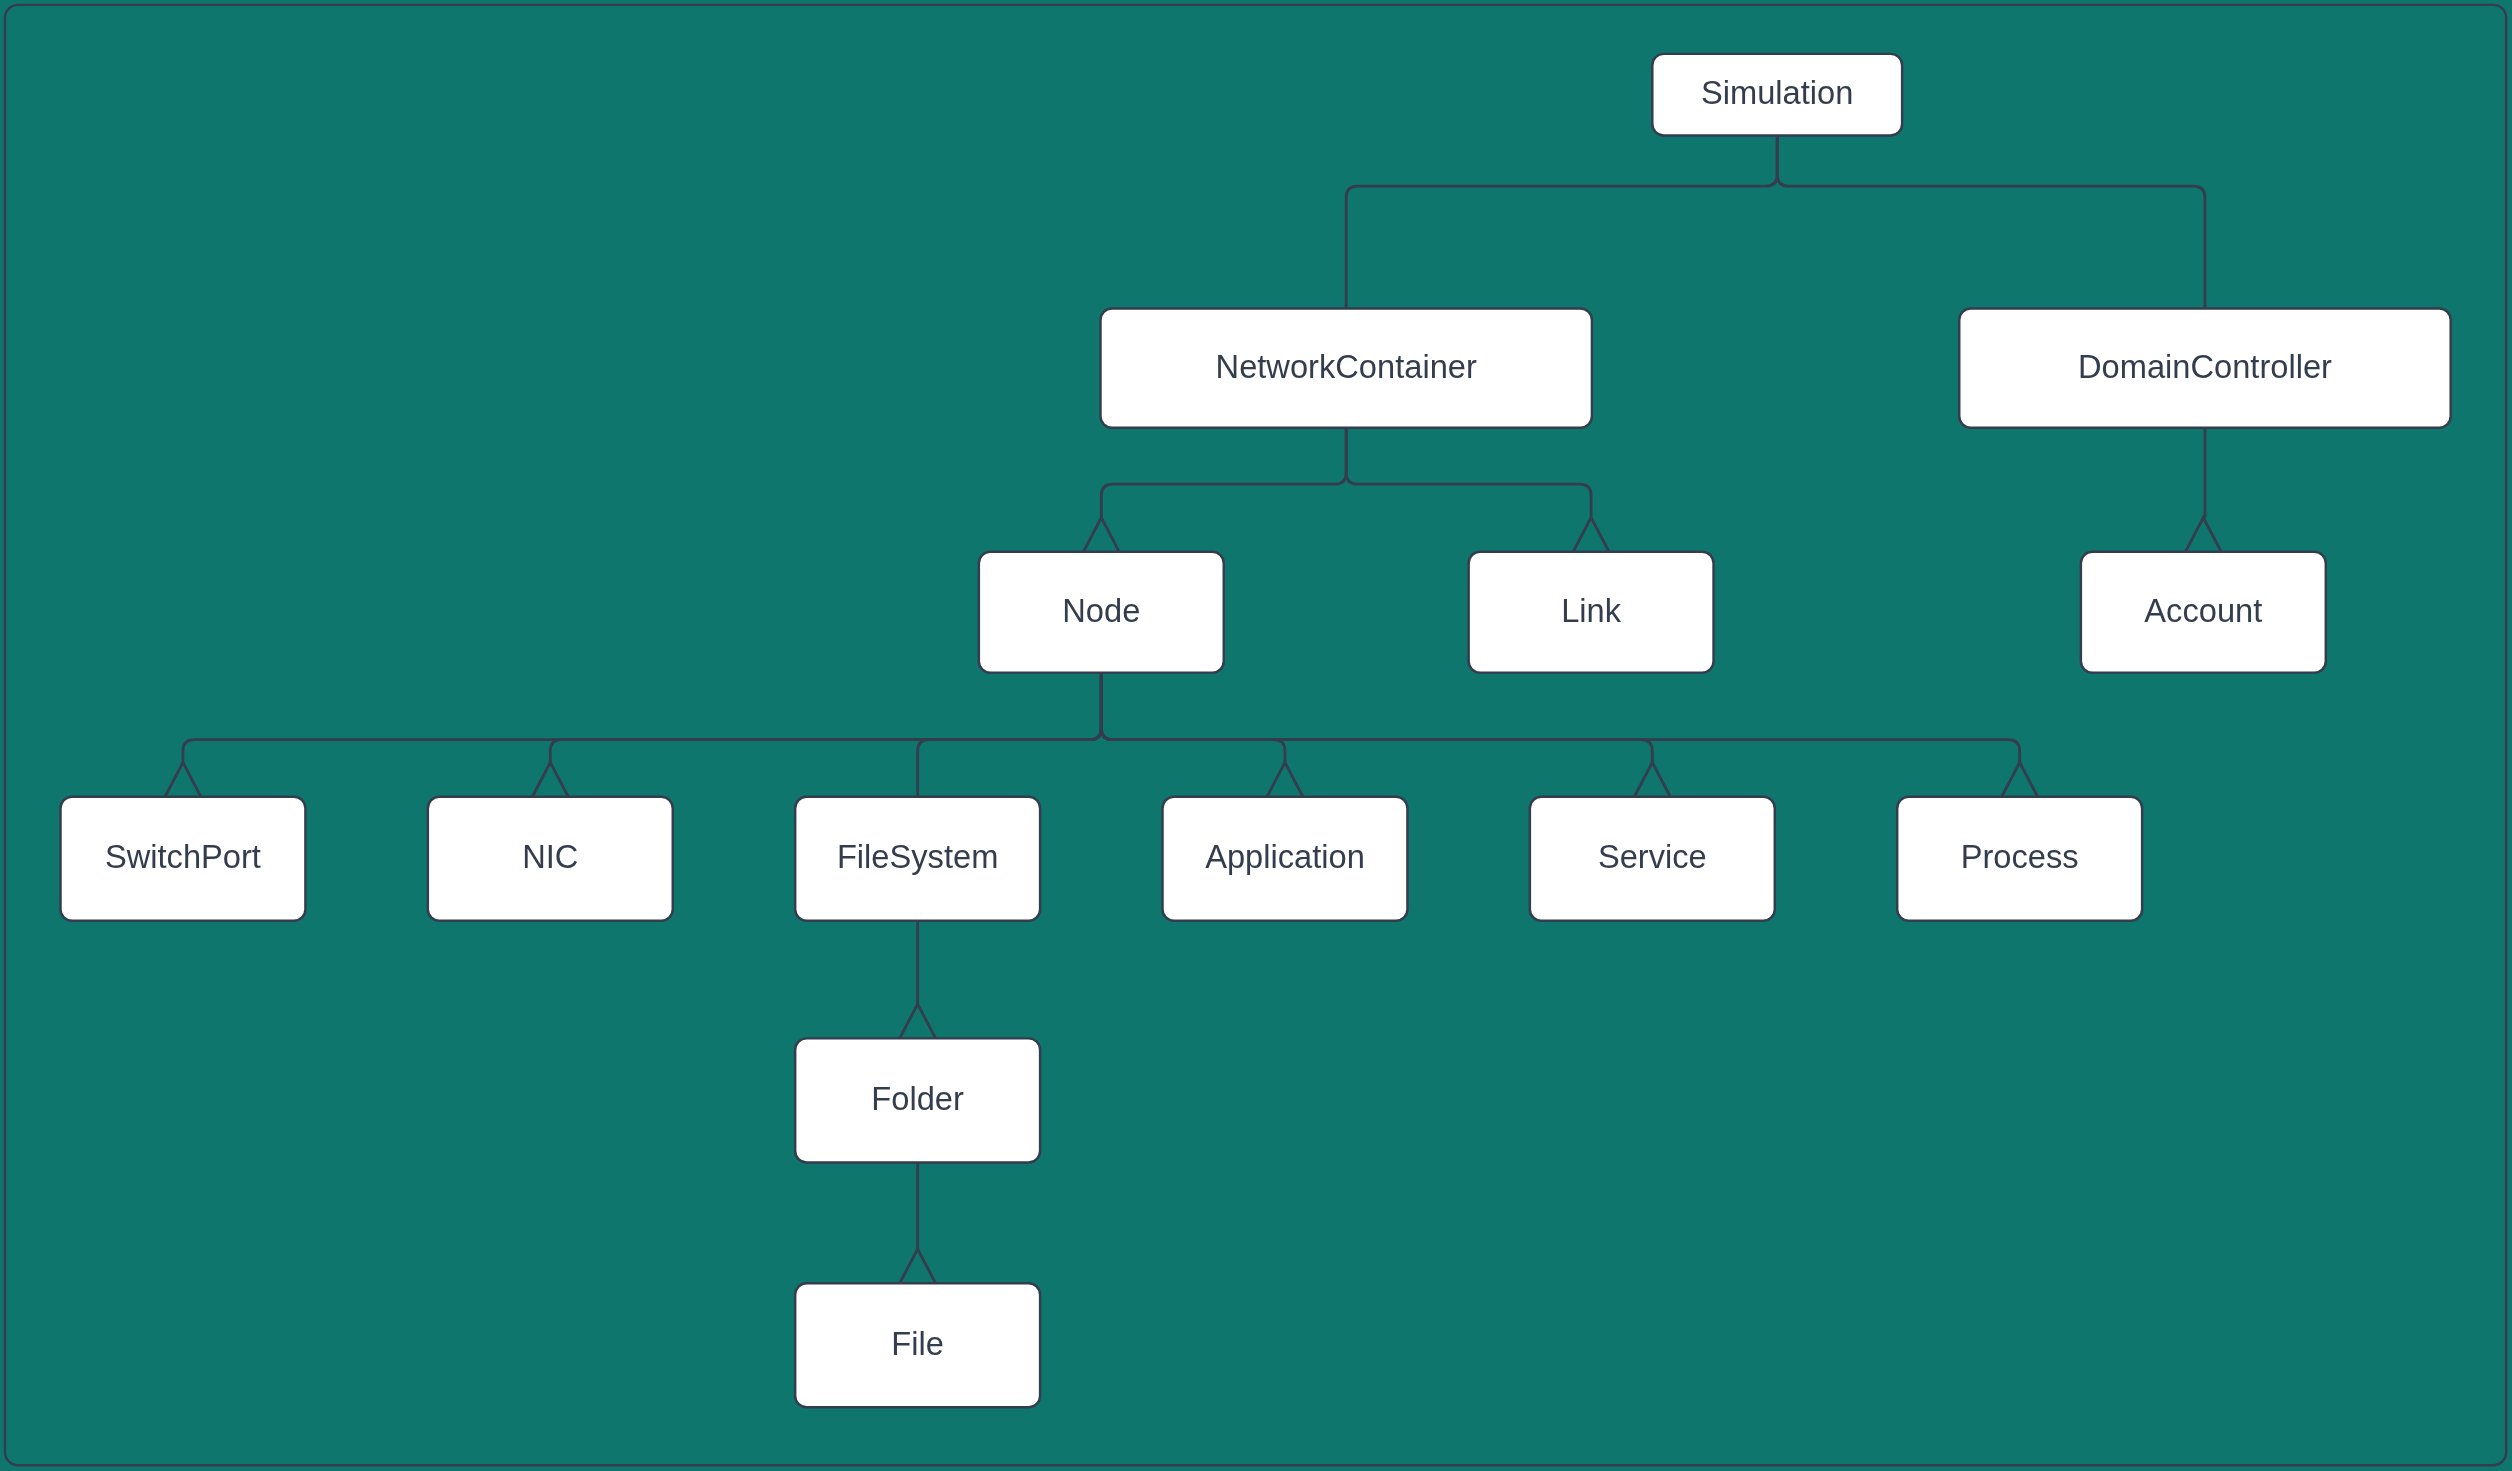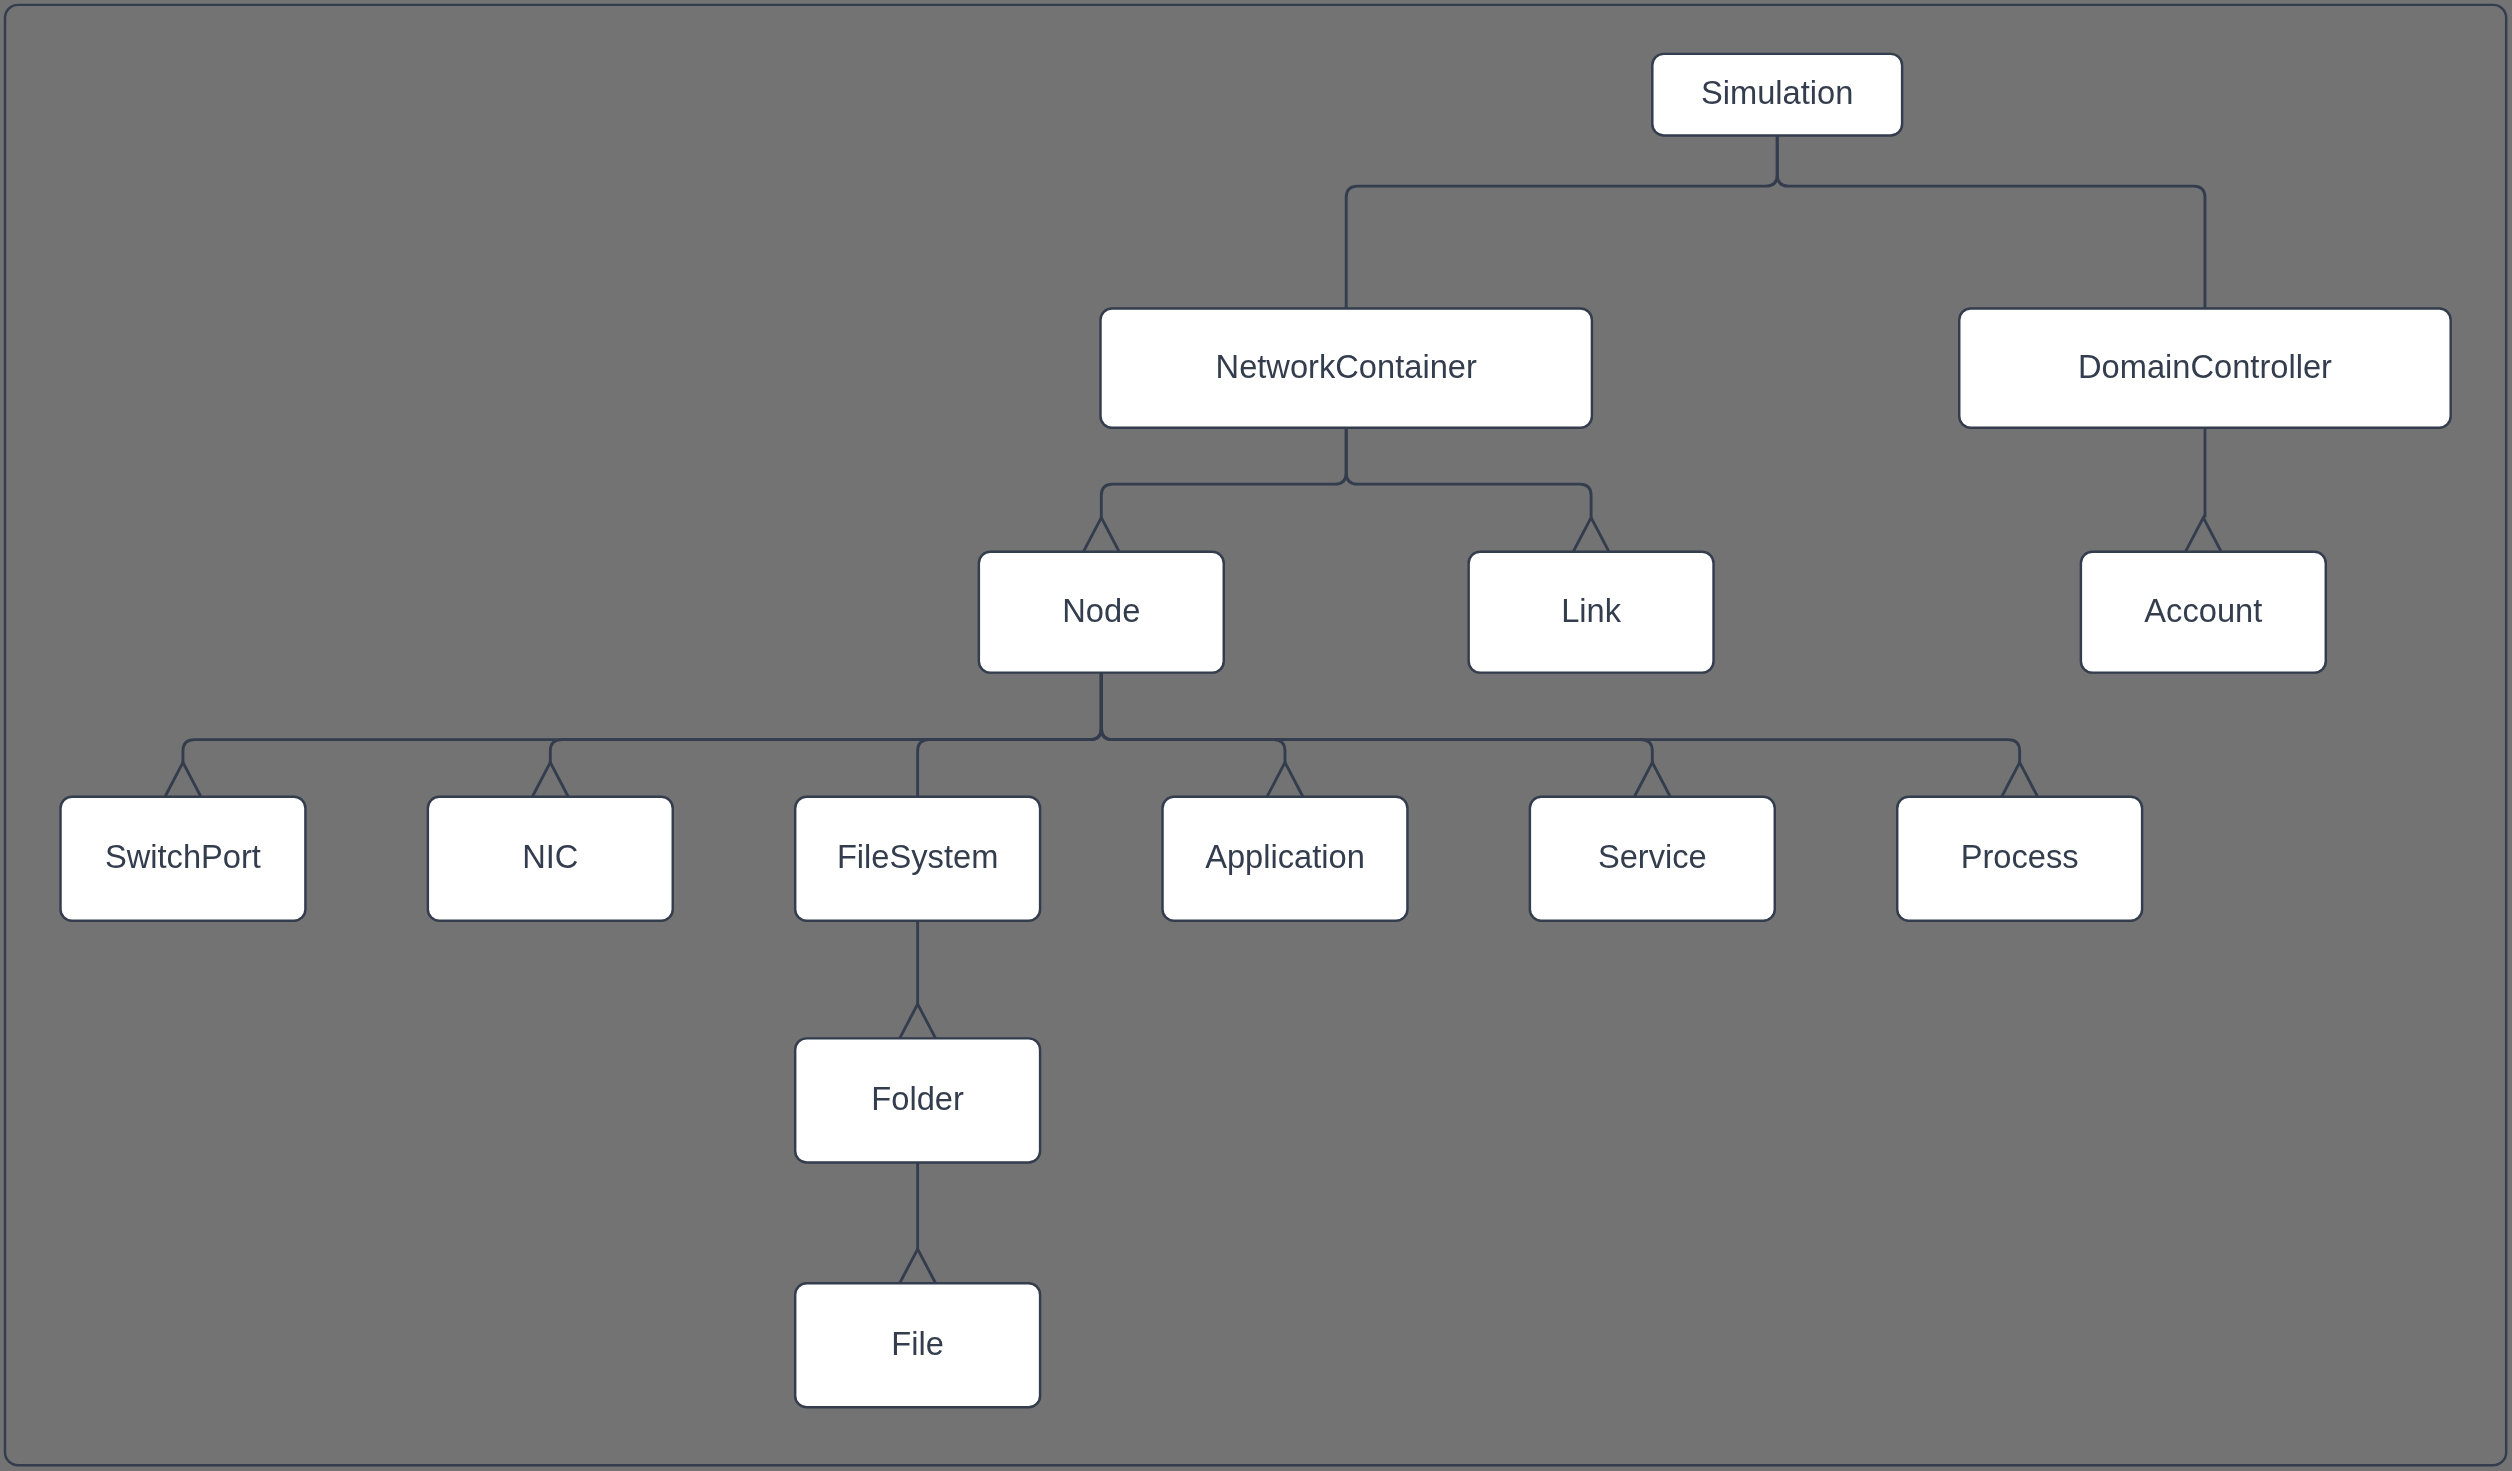--- a/index.html
+++ b/index.html
@@ -11,21 +11,21 @@
   body {
     width: 2512px;
     height: 1471px;
     overflow: hidden;
     font-family: "Liberation Sans", sans-serif;
   }
   #diagram-root {
     position: relative;
     width: 2512px;
     height: 1471px;
-    background: #737373;
+    background: #0f766e;
   }
   svg#diagram-canvas {
     display: block;
     width: 2512px;
     height: 1471px;
   }
   .node-box-rect {
     fill: #ffffff;
     stroke: #333d4d;
     stroke-width: 3;

